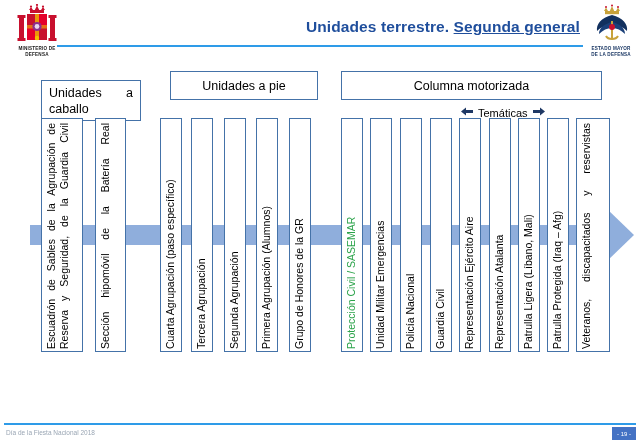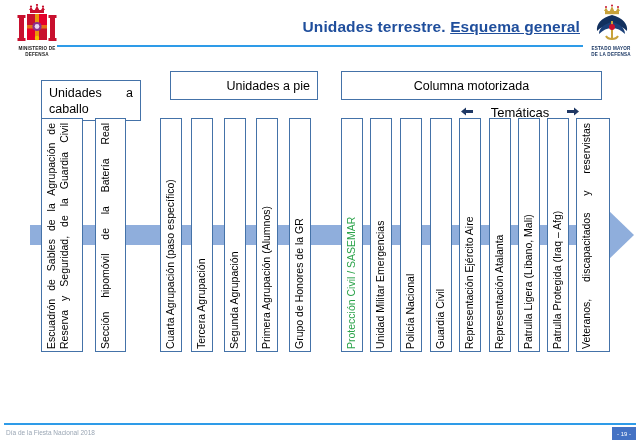--- a/index.html
+++ b/index.html
@@ -95,36 +95,36 @@
   #group-caballo {
     left: 41px; top: 64px; width: 100px; height: 41px; margin-top: 16px;
   }
   #group-caballo .gtext {
     text-align: justify;
     text-align-last: justify;
   }
   #group-pie {
     left: 170px; top: 71px; width: 148px; height: 29px;
   }
-  #group-pie .gtext { text-align: right; }
+  #group-pie .gtext { text-align: center; }
   #group-motorizada {
     left: 341px; top: 71px; width: 261px; height: 29px;
   }
   #group-motorizada .gtext { text-align: center; }
 
   
   #tematicas {
     position: absolute;
     left: 460px; top: 105px;
     width: 120px; height: 15px;
     display: flex;
     align-items: center;
-    justify-content: space-between;
+    justify-content: flex-start;
     gap: 4px;
-    font-size: 13px;
+    font-size: 11px;
     color: #000;
   }
   .tem-arrow { display: block; }
 
   
   #band {
     position: absolute;
     left: 30px; top: 225px;
     width: 585px; height: 20px;
     background: #8FAEDC;
@@ -240,21 +240,21 @@
 
       <circle cx="28" cy="34" r="2.2" fill="#F2C400"></circle>
     </svg>
   </div>
   <div id="logo-left-cap">
     <div>MINISTERIO DE</div>
     <div>DEFENSA</div>
   </div>
 
   <div id="title">
-    <span>Unidades terrestre. </span><span class="u">Esquema general</span>
+    <span>Unidades terrestre. </span><span class="u">Segunda general</span>
   </div>
   <div id="header-rule"></div>
 
   <div id="logo-right">
     <svg viewBox="0 0 40 42" width="40" height="42" aria-hidden="true">
 
       <path d="M13 8 h14 v3.2 h-14 z" fill="#C8A23A"></path>
       <path d="M14 4.5 l2 3.5 h-4 z M20 3 l2.2 5 h-4.4 z M26 4.5 l2 3.5 h-4 z" fill="#C8A23A"></path>
       <circle cx="14" cy="4" r="1" fill="#C8102E"></circle>
       <circle cx="20" cy="2.4" r="1" fill="#C8102E"></circle>

